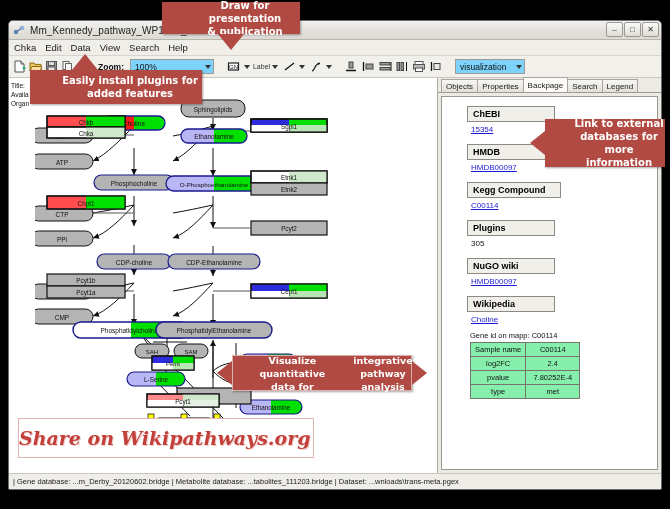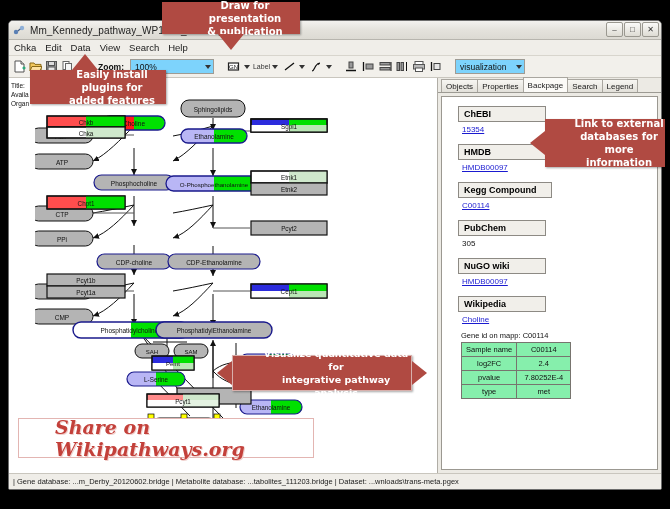--- a/index.html
+++ b/index.html
@@ -86,21 +86,21 @@
   #tabs-row { display:flex; align-items:flex-end; height:15px; padding-left:3px;
               border-bottom:1px solid #9c9a93; background:#eceae4; }
   .tab {
     font-size:8px; padding:1px 4px 1px 4px; border:1px solid #a9a69f;
     border-bottom:none; background:linear-gradient(to bottom,#f7f6f2,#e2e0d9);
     margin-right:-1px; color:#1a1a1a; height:13px; line-height:11px;
   }
   .tab.active { background:#fbfaf7; height:15px; line-height:13px; font-weight:normal; position:relative; z-index:2;}
   #backpage {
     flex:1; background:#fff; margin:3px; border:1px solid #9b9891;
-    overflow:hidden; padding:6px 16px; position:relative;
+    overflow:hidden; padding:6px 25px; position:relative;
   }
   .db-header {
     display:inline-block; font-size:9px; font-weight:bold; color:#000;
     border:1px solid #8d8a84; background:#f1efea;
     padding:2px 14px 2px 5px; margin-bottom:3px; min-width:88px;
   }
   .db-link { font-size:8px; color:#1a1ad0; text-decoration:underline; display:block; margin:0 0 7px 4px;}
   .db-plain { font-size:8px; color:#111; display:block; margin:0 0 7px 4px;}
   .exp-title { font-size:9.5px; font-weight:bold; color:#000; margin:4px 0 7px 0; }
   .gene-id { font-size:7.5px; color:#111; margin:0 0 2px 3px; }
@@ -140,21 +140,21 @@
     border-right:15px solid #b04a42;
   }
   .arrow-right {
     position:absolute; width:0; height:0; z-index:50;
     border-top:12px solid transparent; border-bottom:12px solid transparent;
     border-left:15px solid #b04a42;
   }
   #share-banner {
     position:absolute; left:18px; top:418px; width:296px; height:40px;
     background:#ffffff; border:1px solid #e3b5b2; z-index:60;
-    display:flex; align-items:center; justify-content:flex-start;padding-left:36px;
+    display:flex; align-items:center; justify-content:flex-start;
   }
   #share-banner span {
     font-family:"DejaVu Serif", serif; font-style:italic; font-weight:bold;
     font-size:19px; color:#c3403a;
     text-shadow:1px 1px 0 #f0d0cd;
   }
 </style>
 </head>
 <body>
 
@@ -601,21 +601,21 @@
       <div id="backpage">
         <div class="db-header">ChEBI</div>
         <a class="db-link" href="#">15354</a>
 
         <div class="db-header">HMDB</div>
         <a class="db-link" href="#">HMDB00097</a>
 
         <div class="db-header">Kegg Compound</div>
         <a class="db-link" href="#">C00114</a>
 
-        <div class="db-header">PubChem</div>
+        <div class="db-header">Plugins</div>
         <span class="db-plain">305</span>
 
         <div class="db-header">NuGO wiki</div>
         <a class="db-link" href="#">HMDB00097</a>
 
         <div class="db-header">Wikipedia</div>
         <a class="db-link" href="#">Choline</a>
 
         <div class="gene-id">Gene id on mapp: C00114</div>
 
@@ -647,34 +647,34 @@
     <span id="status-text">| Gene database: ...m_Derby_20120602.bridge | Metabolite database: ...tabolites_111203.bridge | Dataset: ...wnloads\trans-meta.pgex</span>
   </div>
 </div>
 
 <div class="callout" style="left:162px; top:2px; width:138px; height:32px; flex-direction:column; font-size:10px;">
   <span>Draw for presentation</span>
   <span>&amp; publication</span>
 </div>
 <div class="arrow-down" style="left:218px; top:34px;"></div>
 
-<div class="callout" style="left:30px; top:70px; width:136px; height:34px; flex-direction:column; font-size:10px;">
+<div class="callout" style="left:30px; top:70px; width:172px; height:34px; flex-direction:column; font-size:10px;">
   <span>Easily install plugins for</span>
   <span>added features</span>
 </div>
 <div class="arrow-up" style="left:72px; top:54px;"></div>
 
 <div class="callout" style="left:545px; top:119px; width:120px; height:48px; flex-direction:column; font-size:10px;">
   <span>Link  to external</span>
   <span>databases  for</span>
   <span>more information</span>
 </div>
 <div class="arrow-left" style="left:530px; top:131px;"></div>
 
-<div class="callout" style="left:232px; top:355px; width:180px; height:36px; flex-direction:column; font-size:9.5px; border:1px solid #d8b0ac;">
+<div class="callout" style="left:232px; top:355px; width:180px; height:36px; flex-direction:row; font-size:9.5px; border:1px solid #d8b0ac;">
   <span>Visualize quantitative data  for</span>
   <span>integrative pathway analysis</span>
 </div>
 <div class="arrow-right" style="left:412px; top:361px;"></div>
 <div class="arrow-left" style="left:217px; top:361px;"></div>
 
 <div id="share-banner">
   <span>Share on Wikipathways.org</span>
 </div>
 

